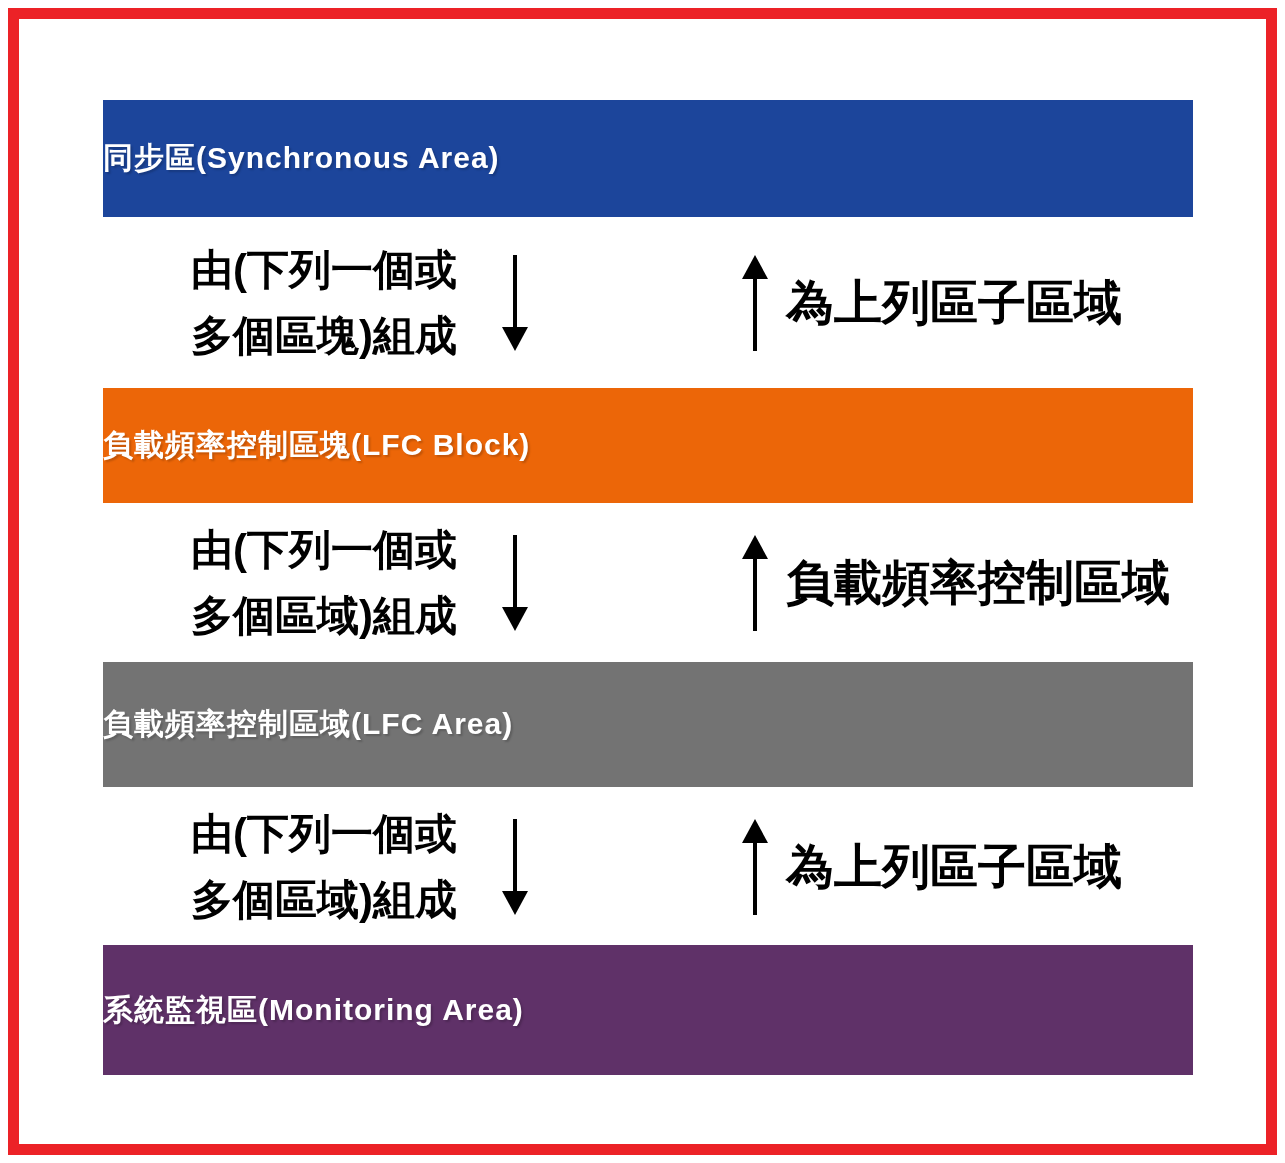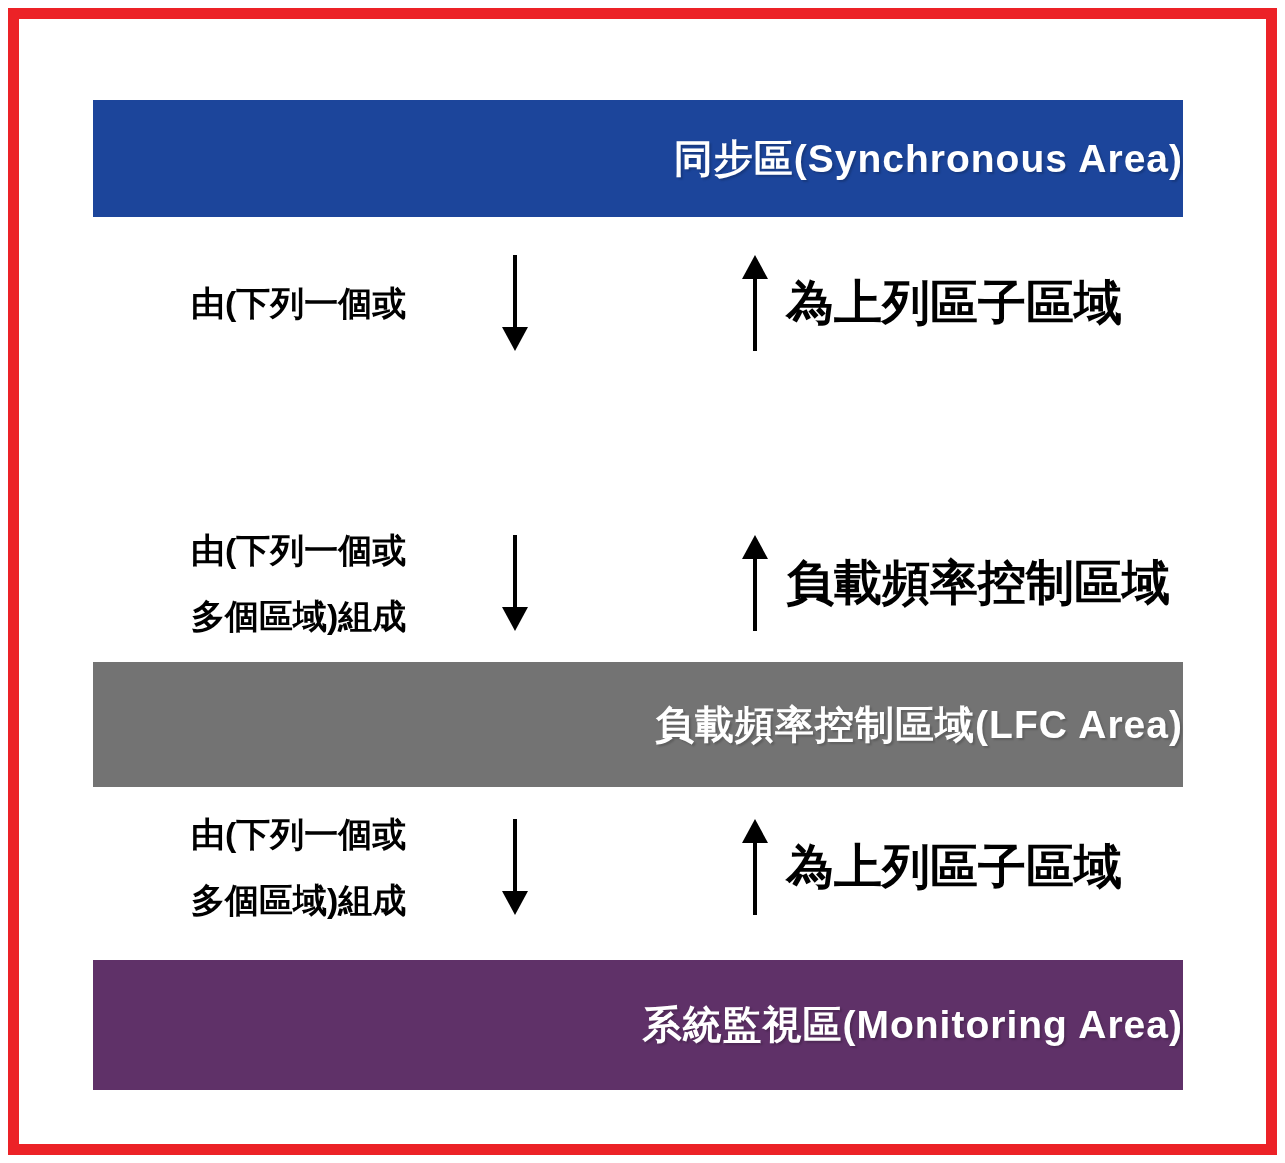--- a/index.html
+++ b/index.html
@@ -12,52 +12,52 @@
     overflow: hidden;
   }
   .frame {
     position: absolute;
     left: 8px; top: 8px; right: 8px; bottom: 8px;
     border: 11px solid #EC2227;
     pointer-events: none;
   }
   .level-bar {
     position: absolute;
-    left: 93px;
+    left: 103px;
     width: 1090px;
     display: flex;
     align-items: center;
-    justify-content: flex-end;
+    justify-content: flex-start;
     color: #ffffff;
-    font-size: 39px;
+    font-size: 30px;
     font-weight: bold;
     letter-spacing: 1px;
     text-shadow: 2px 2px 2px rgba(0,0,0,0.18);
   }
   .bar-1 { top: 100px; height: 117px; }
   .bar-2 { top: 388px; height: 115px; }
   .bar-3 { top: 662px; height: 125px; }
-  .bar-4 { top: 945px; height: 130px; margin-top: 15px; }
+  .bar-4 { top: 945px; height: 130px; }
 
   .connector {
     position: absolute;
     left: 93px;
     width: 1090px;
     color: #000000;
   }
   .conn-1 { top: 218px; height: 170px; }
   .conn-2 { top: 503px; height: 159px; }
   .conn-3 { top: 788px; height: 157px; }
 
   .left-text {
     position: absolute;
     left: 98px;
     top: 50%;
     transform: translateY(-50%);
-    font-size: 34px;
+    font-size: 42px;
     font-weight: bold;
     line-height: 66px;
     white-space: nowrap;
   }
   .right-text {
     position: absolute;
     left: 693px;
     top: 50%;
     transform: translateY(-50%);
     font-size: 48px;
@@ -97,32 +97,36 @@
 <body>
 
 <div class="canvas">
 
   <div class="frame"></div>
 
   <div class="level-bar bar-1" style="background: rgb(28, 69, 155);">
     <span>同步區(Synchronous Area)</span>
   </div>
 
+  <div class="level-bar bar-2" style="background: rgb(236, 102, 8);">
+    <span>負載頻率控制區塊(LFC Block)</span>
+  </div>
 
   <div class="level-bar bar-3" style="background: #737373;">
     <span>負載頻率控制區域(LFC Area)</span>
   </div>
 
   <div class="level-bar bar-4" style="background: rgb(95, 49, 104);">
     <span>系統監視區(Monitoring Area)</span>
   </div>
 
   <div class="connector conn-1">
     <div class="left-text">
       <div>由(下列一個或</div>
+      <div>多個區塊)組成</div>
     </div>
     <div class="arrow arrow-down">
       <div class="shaft"></div>
       <div class="head"></div>
     </div>
     <div class="arrow arrow-up">
       <div class="shaft"></div>
       <div class="head"></div>
     </div>
     <div class="right-text">為上列區子區域</div>

